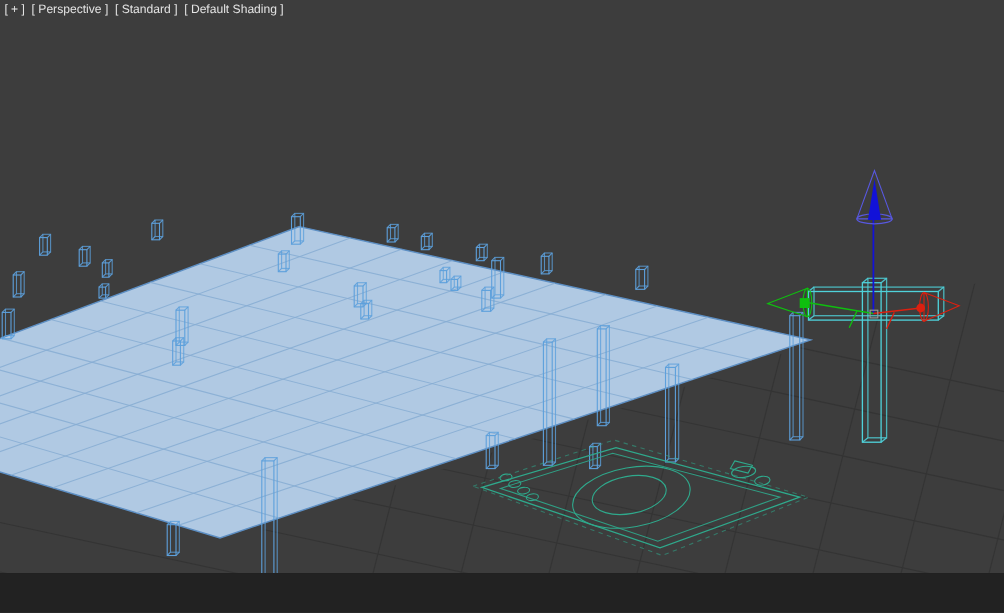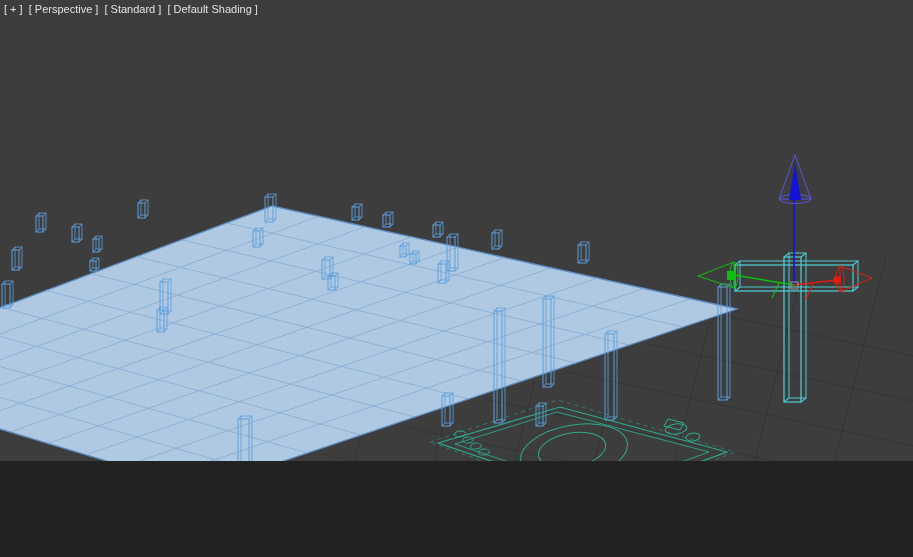--- a/index.html
+++ b/index.html
@@ -1,18 +1,18 @@
 <!DOCTYPE html>
 <html><head>
 <meta charset="utf-8">
 <style>
   html,body{margin:0;padding:0;background:#222;}
   .viewport{
     position:relative;
-    width:913px;height:461px;
+    width:913px;height:521px;
     background:#3d3d3d;
     overflow:hidden;
     font-family:"Liberation Sans", sans-serif;
     outline:1px solid #2b2b2b;
   }
   .vp-label{
     position:absolute;top:2px;left:4px;
     font-size:11px;line-height:14px;
     color:#e3e3e3;
     z-index:5;

